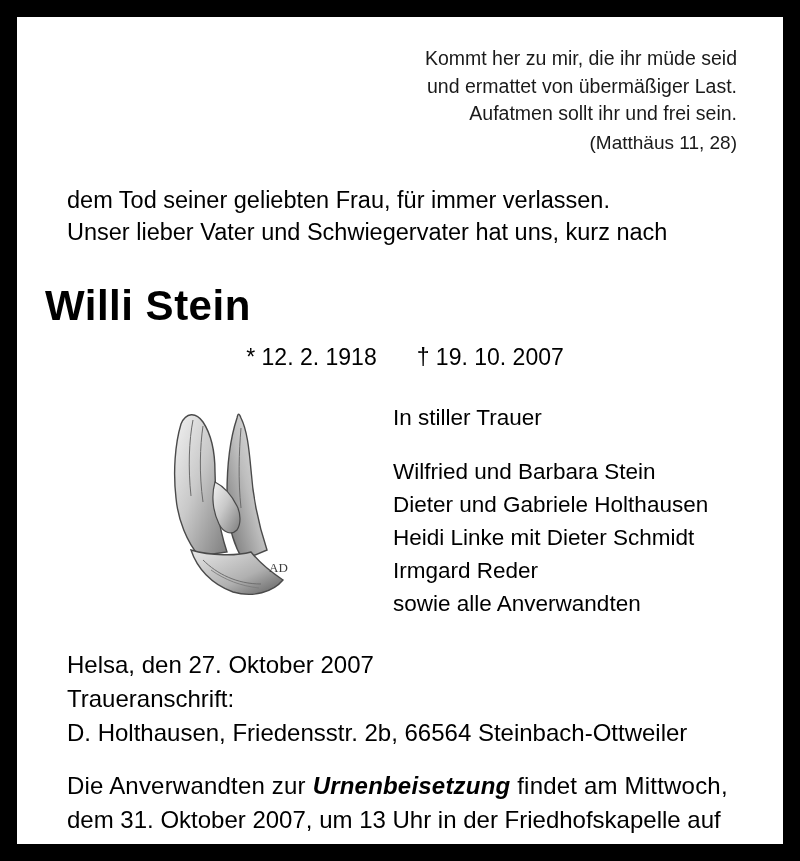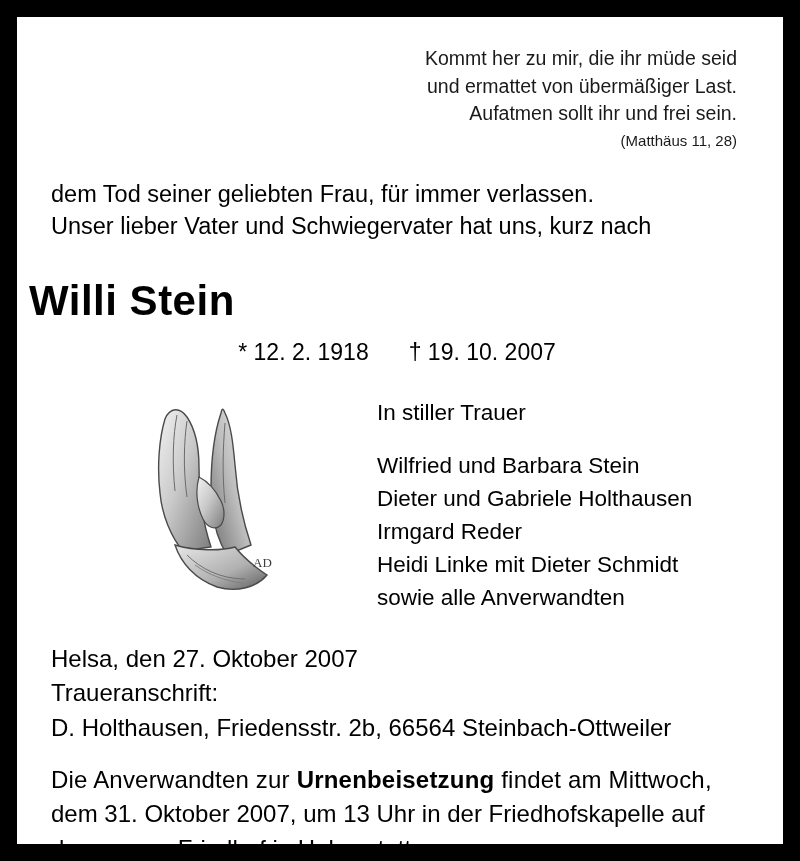--- a/index.html
+++ b/index.html
@@ -13,33 +13,33 @@
     font-family: "Liberation Sans", sans-serif;
     color: #000000;
     overflow: hidden;
   }
   .obituary-frame {
     box-sizing: border-box;
     width: 800px;
     height: 861px;
     border: 17px solid #000000;
     background: #ffffff;
-    padding: 12px 28px 10px 12px;
+    padding: 12px 28px 10px 28px;
     position: relative;
   }
   .verse {
     text-align: right;
     font-size: 19.5px;
     line-height: 1.42;
     margin-top: 16px;
     margin-right: 18px;
     color: #1a1a1a;
   }
   .verse .source {
-    font-size: 15px;
+    font-size: 19px;
     display: block;
     margin-top: 2px;
   }
   .intro {
     font-size: 23.5px;
     line-height: 1.35;
     margin-top: 28px;
     margin-left: 22px;
     margin-right: 6px;
   }
@@ -85,20 +85,21 @@
     margin-top: 28px;
     margin-left: 22px;
     font-size: 24px;
     line-height: 1.43;
   }
   .footer .block2 {
     margin-top: 18px;
   }
   .footer .block2 b {
     font-weight: bold;
+    font-style: italic;
   }
   .spaced {
     letter-spacing: 0.2px;
   }
 </style>
 </head>
 <body>
 
 <div class="obituary-frame">
 
@@ -157,22 +158,22 @@
         <path d="M70 168 C84 178 100 184 118 186" fill="none" stroke="#7d7d7d" stroke-width="0.9"></path>
 
         <text x="128" y="170" font-family="'Liberation Serif', serif" font-size="13" fill="#3d3d3d">AD</text>
       </svg>
     </div>
 
     <div class="mourners">
       <div class="lead">In stiller Trauer</div>
       <div>Wilfried und Barbara Stein</div>
       <div>Dieter und Gabriele Holthausen</div>
+      <div>Heidi Linke mit Dieter Schmidt</div>
       <div>Irmgard Reder</div>
-      <div>Heidi Linke mit Dieter Schmidt</div>
       <div>sowie alle Anverwandten</div>
     </div>
 
   </div>
 
   <div class="footer">
     <div>Helsa, den 27. Oktober 2007</div>
     <div>Traueranschrift:</div>
     <div>D. Holthausen, Friedensstr. 2b, 66564 Steinbach-Ottweiler</div>
 

